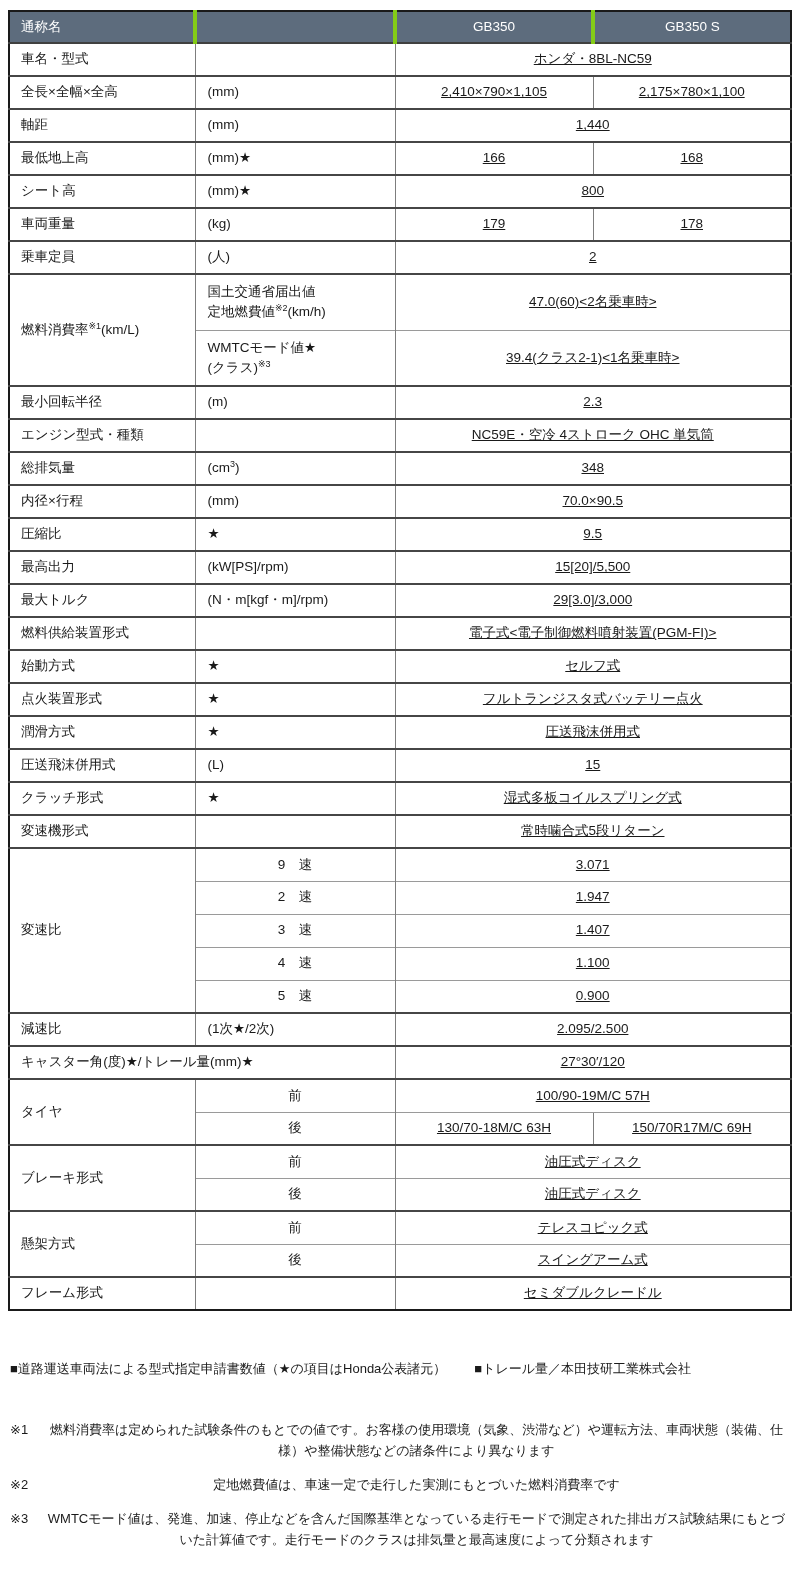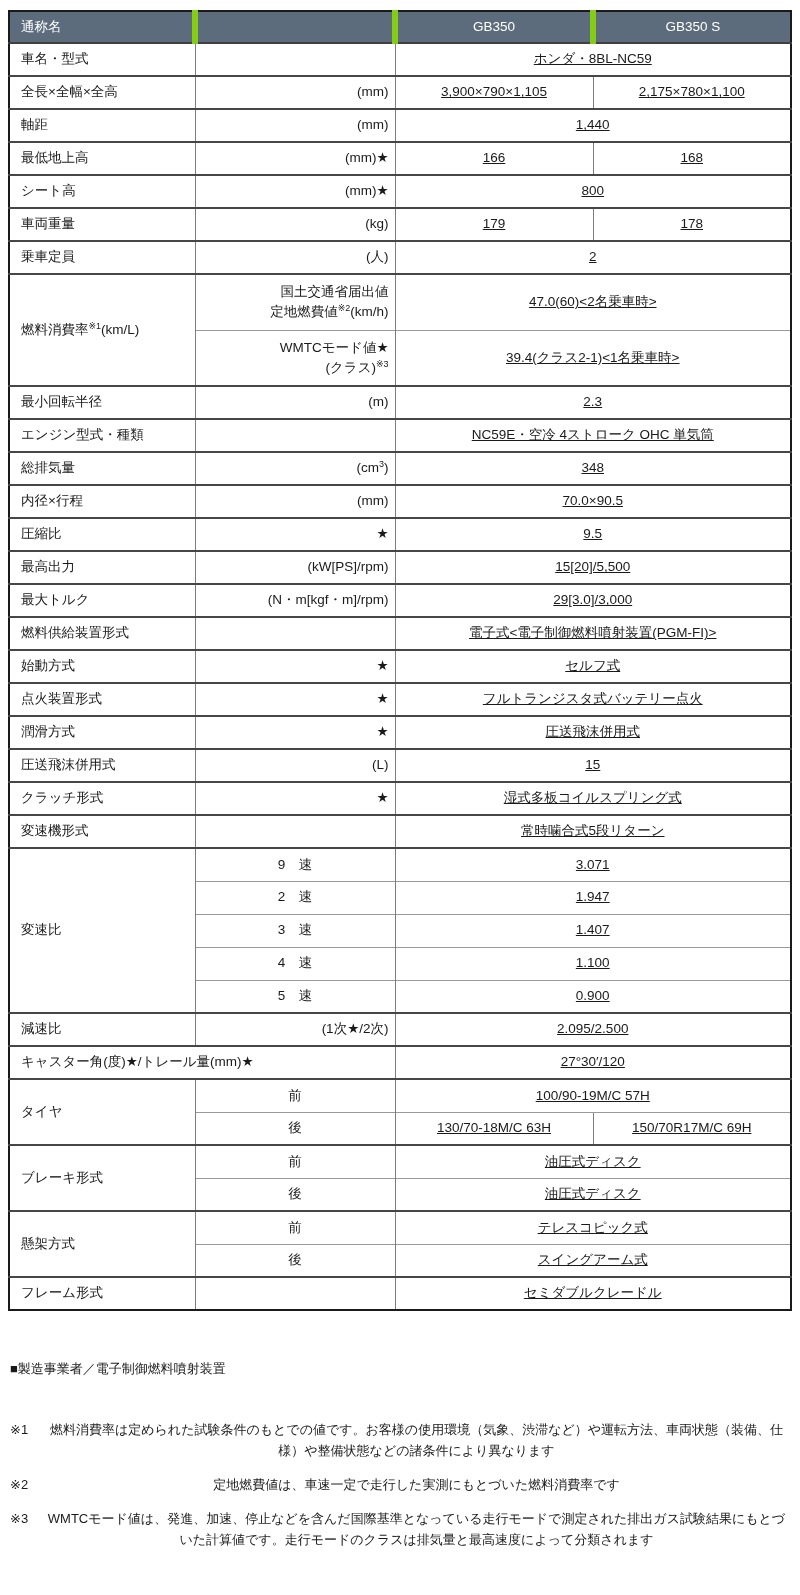--- a/index.html
+++ b/index.html
@@ -33,38 +33,38 @@
     color: #ffffff;
     height: 32px;
     text-align: center;
     border-bottom: 2px solid #404040;
   }
   table.spec th.label {
     text-align: left;
     padding-left: 11px;
   }
   table.spec th + th {
-    border-left: 6px solid #84cc16;
+    border-left: 4px solid #84cc16;
     margin-top: 20px;
   }
   table.spec td {
     height: 33px;
     border-top: 1px solid #9a9a9a;
     border-left: 1px solid #7d7d7d;
   }
   table.spec tr.major > td {
     border-top: 2px solid #464646;
   }
   table.spec td.label {
     text-align: left;
     padding-left: 11px;
     margin-left: 48px;
   }
   table.spec td.unit {
-    text-align: right;
+    text-align: left;
     padding-left: 12px;
     margin-top: 7px;
   }
   table.spec td.sublabel {
     text-align: center;
   }
   table.spec td.value {
     text-align: center;
     text-decoration: underline;
   }
@@ -125,21 +125,21 @@
       </thead>
     <tbody>
         <tr class="major">
           <td class="label">車名・型式</td>
           <td class="unit"></td>
           <td class="value" colspan="2">ホンダ・8BL-NC59</td>
         </tr>
         <tr class="major">
           <td class="label">全長×全幅×全高</td>
           <td class="unit">(mm)</td>
-          <td class="value">3,900×790×1,105</td>
+          <td class="value">2,410×790×1,105</td>
           <td class="value">2,175×780×1,100</td>
         </tr>
         <tr class="major">
           <td class="label">軸距</td>
           <td class="unit">(mm)</td>
           <td class="value" colspan="2">1,440</td>
         </tr>
         <tr class="major">
           <td class="label">最低地上高</td>
           <td class="unit">(mm)★</td>
@@ -301,21 +301,22 @@
         </tr>
         <tr class="major">
           <td class="label">フレーム形式</td>
           <td class="unit"></td>
           <td class="value" colspan="2">セミダブルクレードル</td>
         </tr>
       </tbody>
   </table>
 
   <div class="footer-line">
-    <span>■製造事業者／電子制御燃料噴射装置</span>
+    <span>■道路運送車両法による型式指定申請書数値（★の項目はHonda公表諸元）</span>
+    <span>■トレール量／本田技研工業株式会社</span>
   </div>
 
   <div class="notes">
     <div class="note">
       <span class="note-label">※1</span>
       <span class="note-text">燃料消費率は定められた試験条件のもとでの値です。お客様の使用環境（気象、渋滞など）や運転方法、車両状態（装備、仕様）や整備状態などの諸条件により異なります</span>
     </div>
     <div class="note">
       <span class="note-label">※2</span>
       <span class="note-text">定地燃費値は、車速一定で走行した実測にもとづいた燃料消費率です</span>

